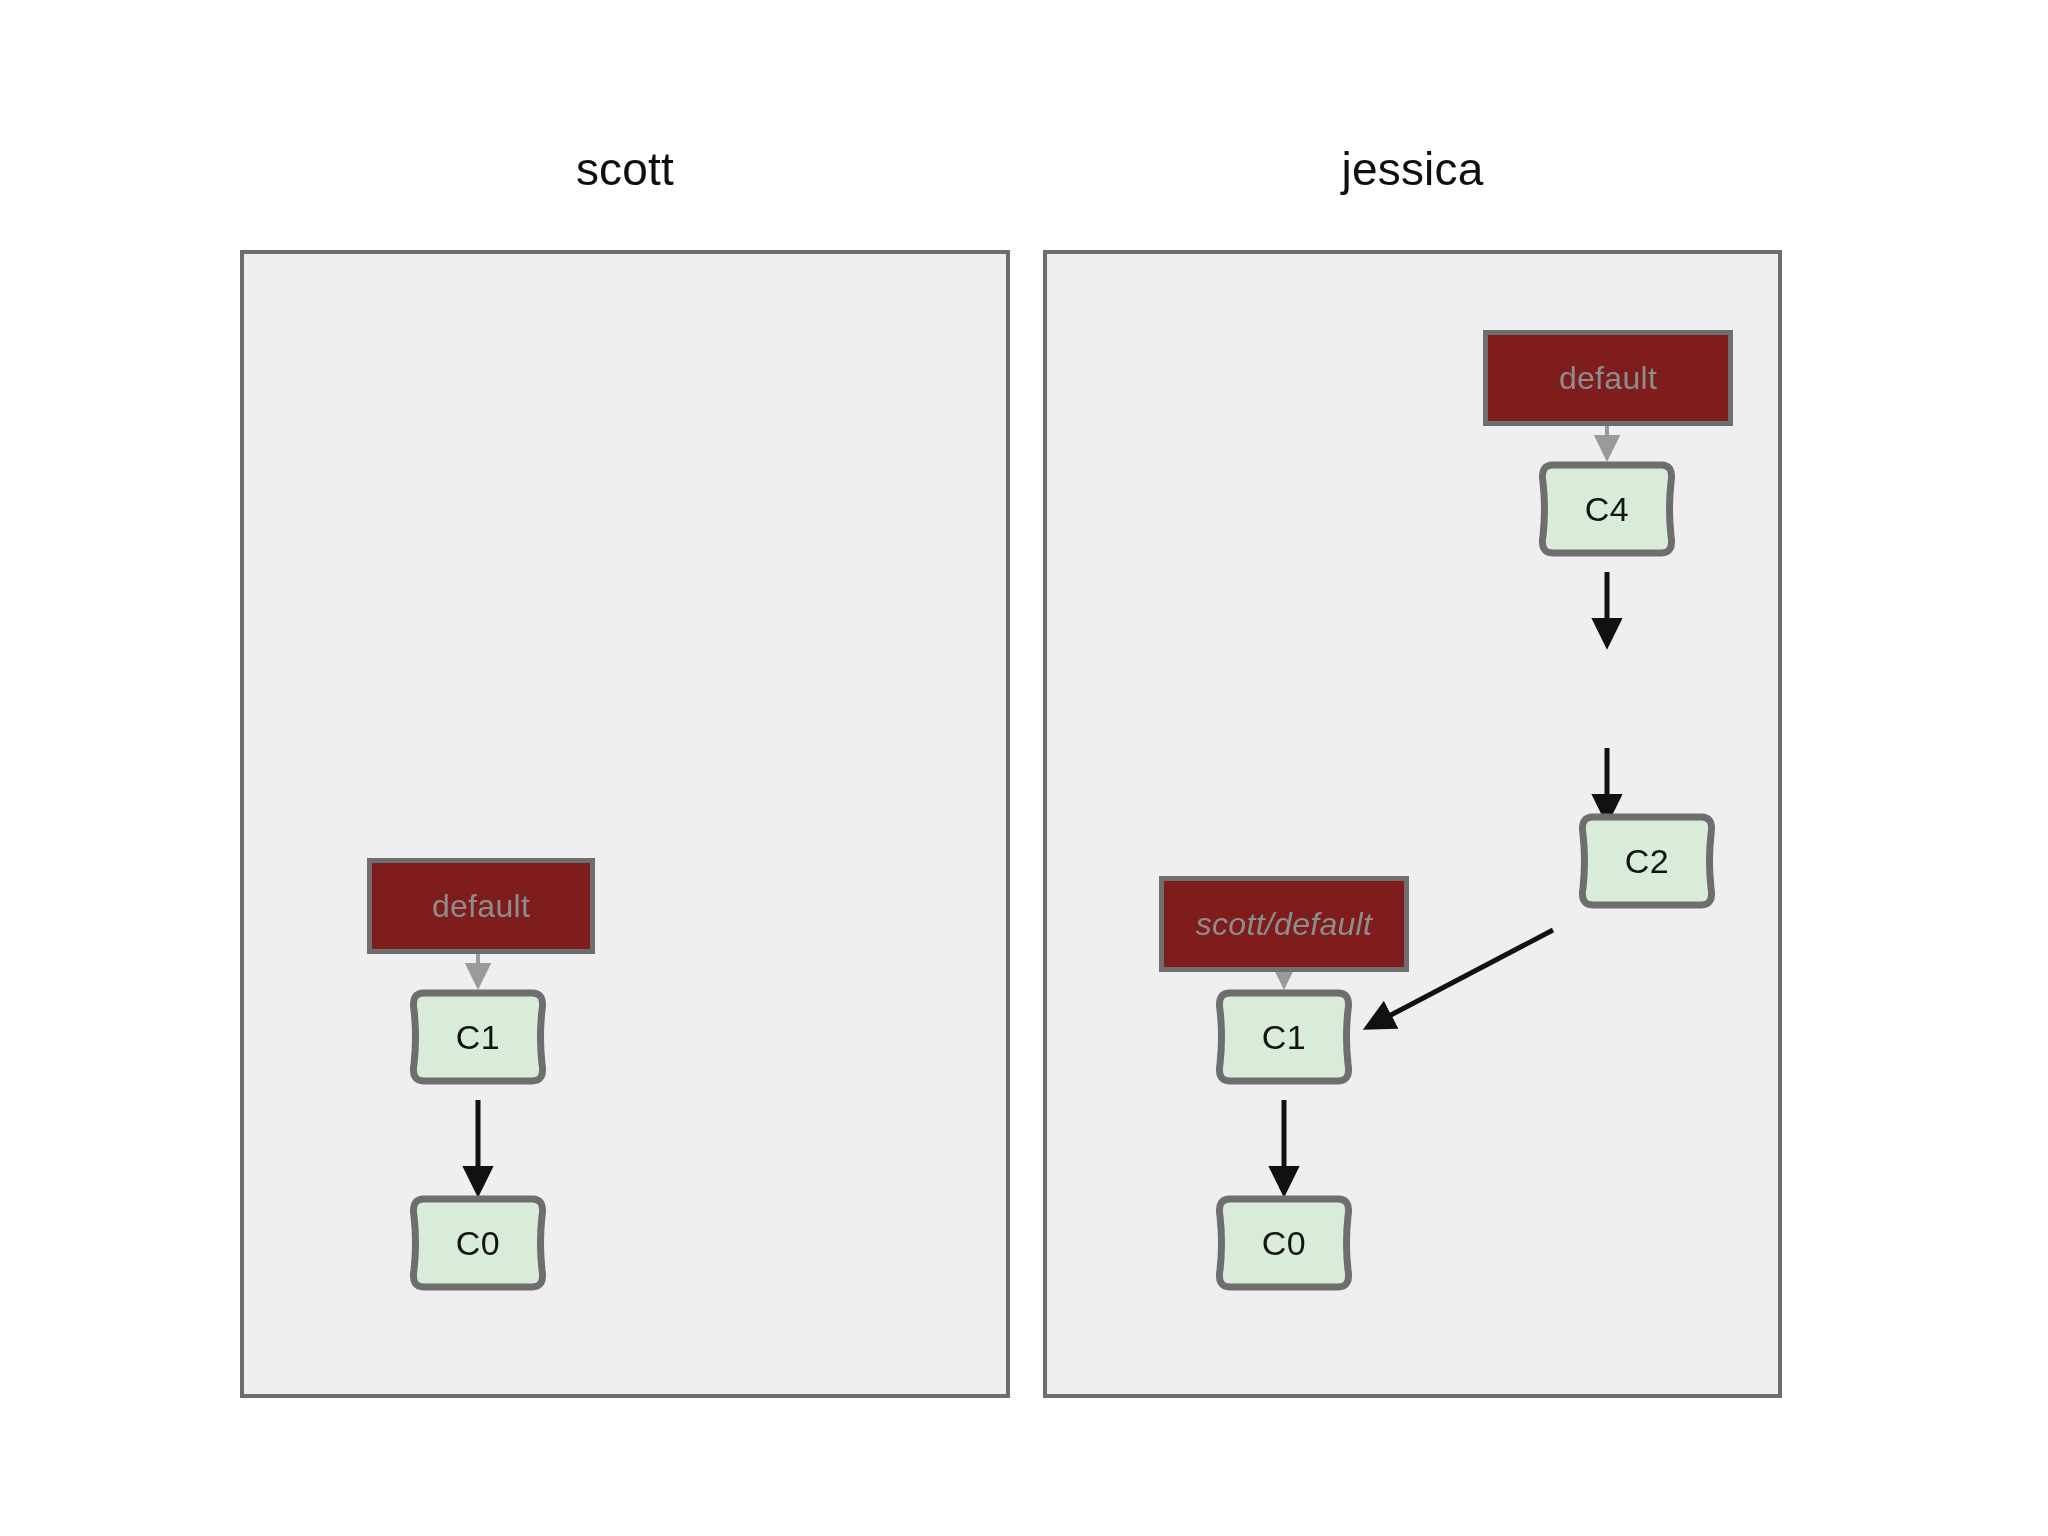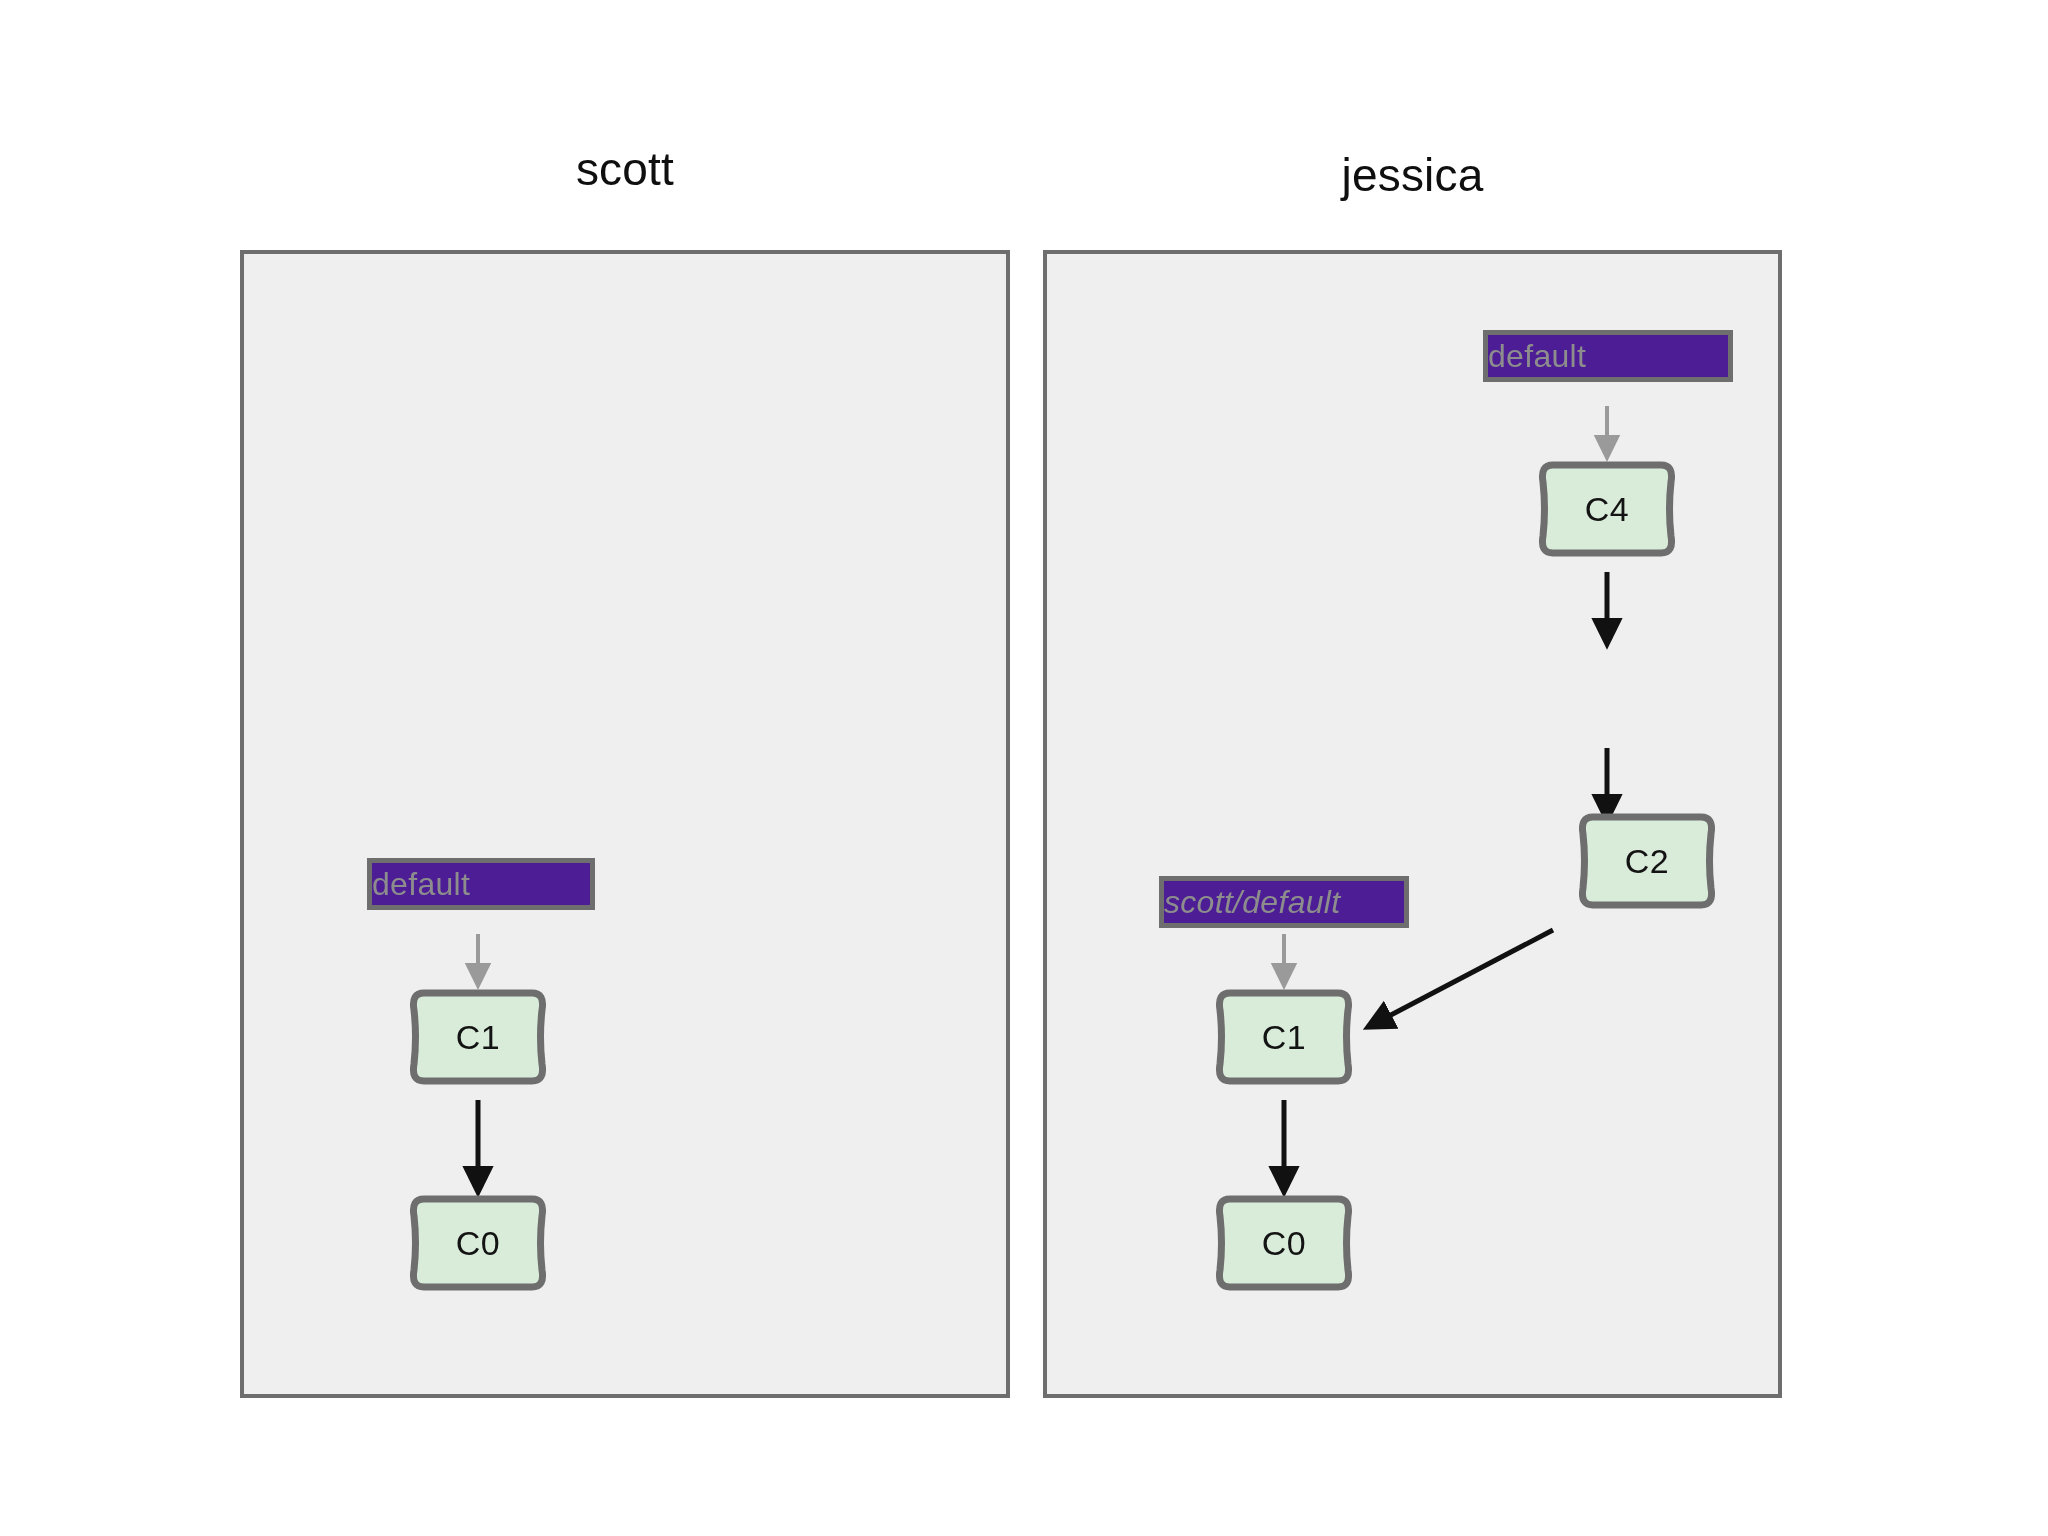--- a/index.html
+++ b/index.html
@@ -29,21 +29,21 @@
     text-align: center;
     font-family: "Liberation Sans", sans-serif;
     font-size: 46px;
     font-weight: 400;
     color: #0f0f0f;
     letter-spacing: 0.2px;
     white-space: nowrap;
     line-height: 1;
   }
   #title-scott  { left: 240px;  top: 146px; width: 770px; }
-  #title-jessica{ left: 1043px; top: 146px; width: 739px; margin-top: 6px; }
+  #title-jessica{ left: 1043px; top: 146px; width: 739px; }
 
   
   .panel {
     position: absolute;
     background: #efeff0;
     border: 4px solid #6e6e6e;
     box-sizing: border-box;
   }
   #panel-scott   { left: 240px;  top: 250px; width: 770px;  height: 1148px; }
   #panel-jessica { left: 1043px; top: 250px; width: 739px;  height: 1148px; }
@@ -75,26 +75,26 @@
     font-family: "Liberation Sans", sans-serif;
     font-size: 34px;
     color: #131313;
     letter-spacing: 0.5px;
   }
 
   
   .branch-label {
     position: absolute;
     box-sizing: border-box;
-    background: #4c1d95;
+    background: #7f1d1d;
     border: 5px solid #6e6e6e;
     display: flex;
     align-items: center;
-    justify-content: flex-start;
-    height: 52px;
+    justify-content: center;
+    height: 96px;
   }
   .branch-label .branch-text {
     font-family: "Liberation Sans", sans-serif;
     font-size: 32px;
     color: #8d8d8d;
     white-space: nowrap;
     letter-spacing: 0.3px;
   }
 
   #label-scott-default    { left: 367px;  top: 858px; width: 228px; }

